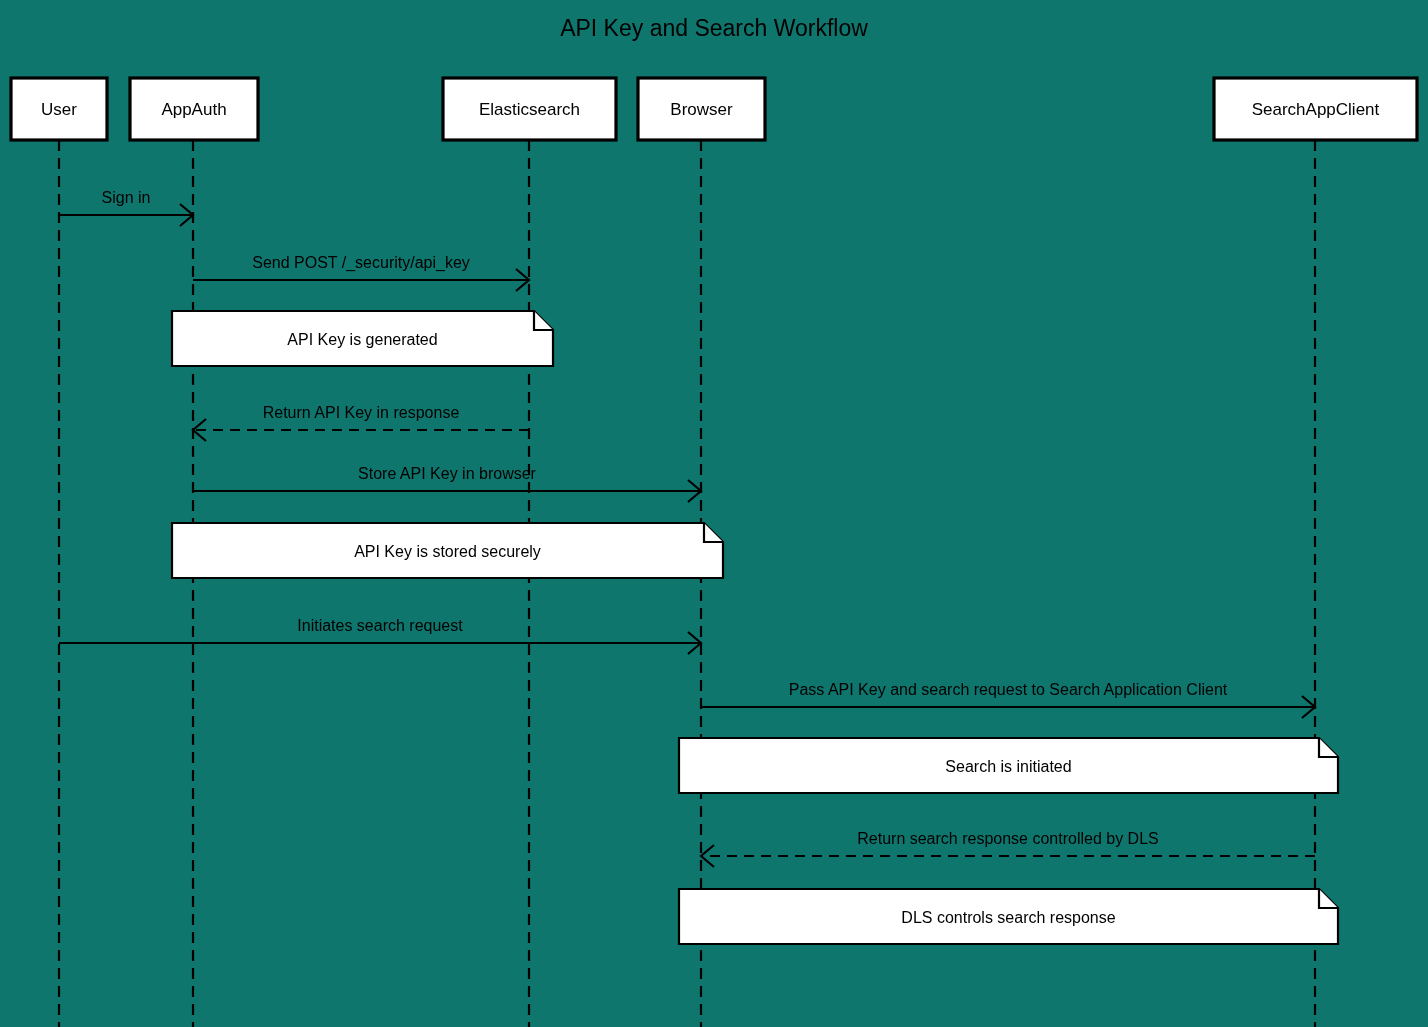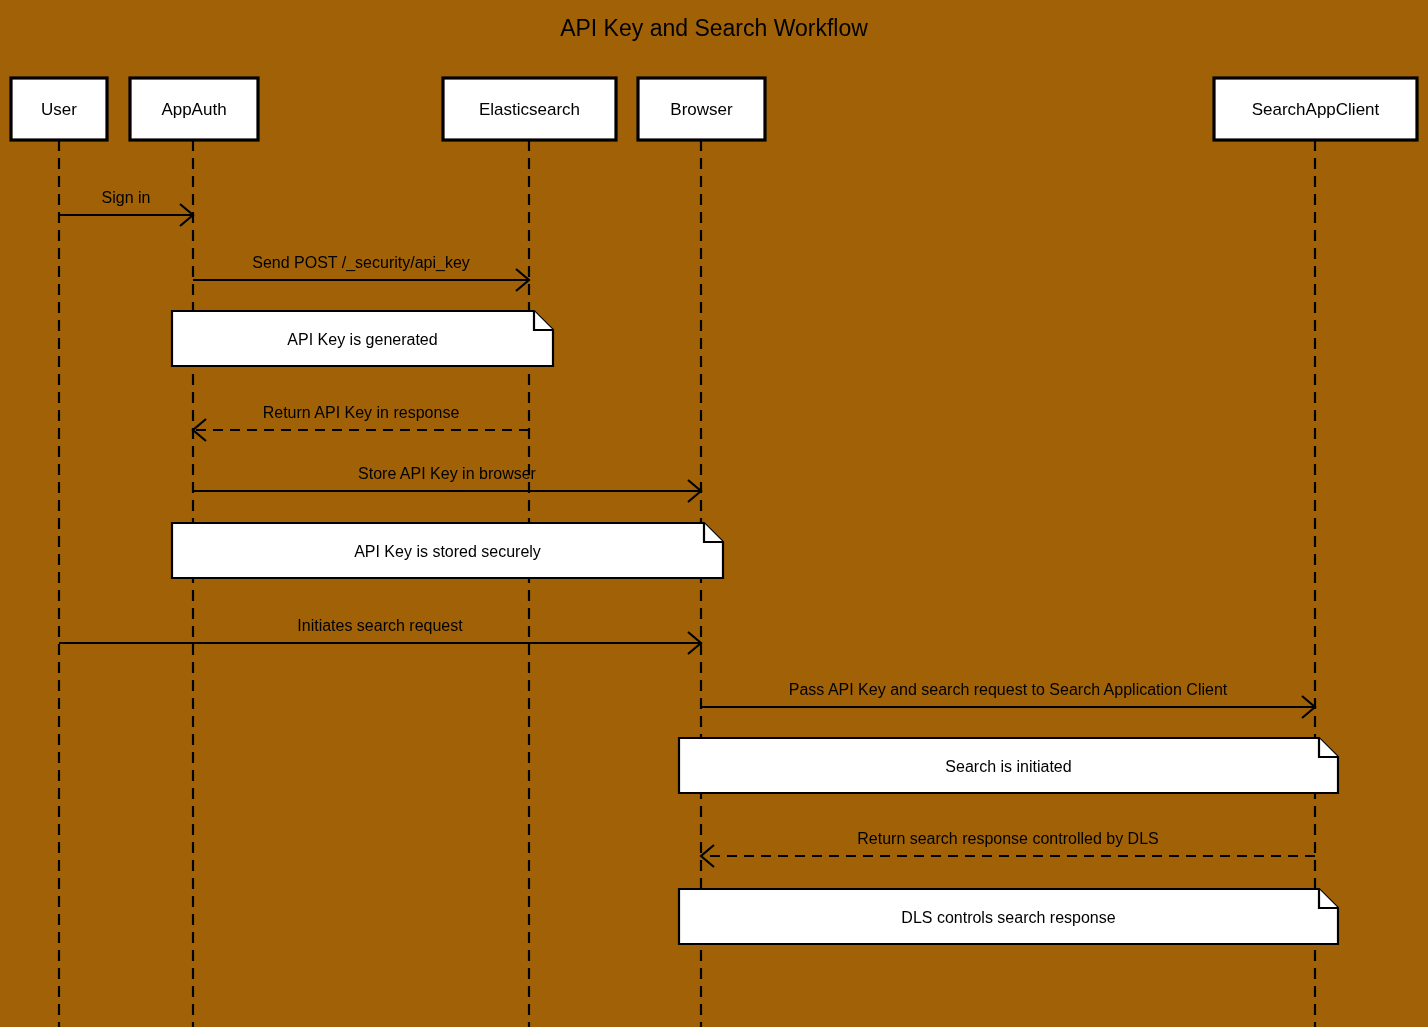--- a/index.html
+++ b/index.html
@@ -9,21 +9,21 @@
   }
   body {
     font-family: "Liberation Sans", sans-serif;
     color: #000000;
   }
   #diagram-root {
     position: relative;
     width: 1428px;
     height: 1027px;
     overflow: hidden;
-    background: #a16207;
+    background: #0f766e;
   }
   #diagram-svg {
     position: absolute;
     top: 0;
     left: 0;
     width: 1428px;
     height: 1027px;
     display: block;
   }
   .diagram-title {

